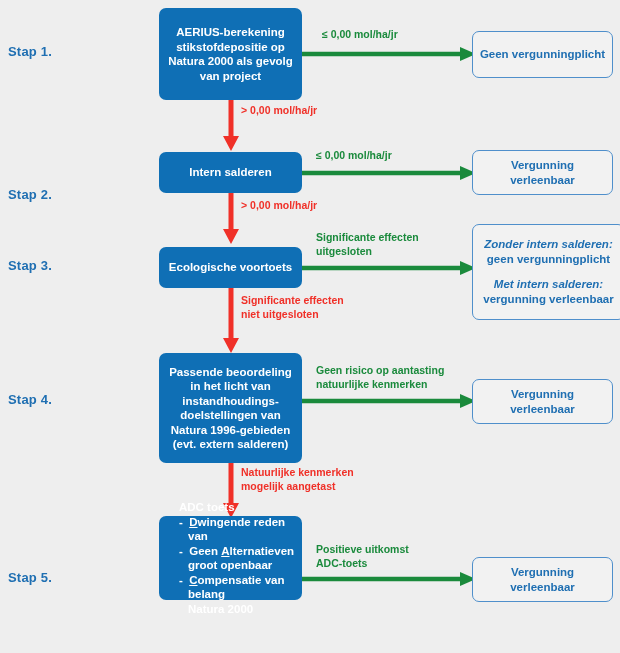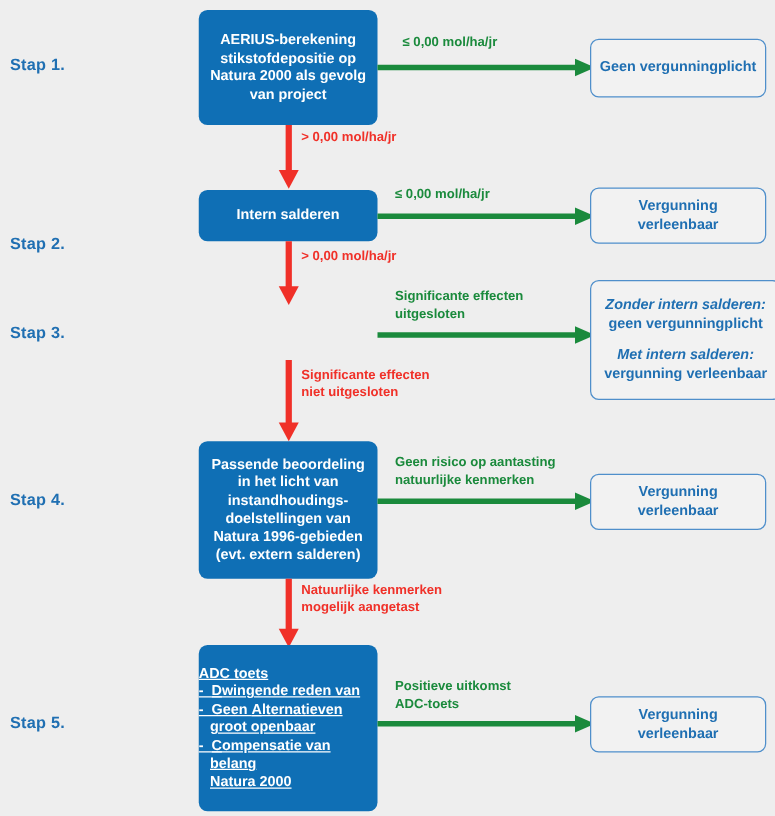--- a/index.html
+++ b/index.html
@@ -160,20 +160,23 @@
   <div class="conn" style="left:223px; top:193px;">
     <svg width="16" height="52" viewBox="0 0 16 52">
       <line x1="8" y1="0" x2="8" y2="38" stroke="#f03028" stroke-width="5"></line>
       <polygon points="0,36 16,36 8,51" fill="#f03028"></polygon>
     </svg>
   </div>
   <div class="edge-label red" style="left:241px; top:199px;">&gt; 0,00 mol/ha/jr</div>
 
   <div class="step-label" style="top:258px;">Stap 3.</div>
 
+  <div class="blue-box" style="left:159px; top:247px; width:143px; height:41px;">
+    <div class="line">Ecologische voortoets</div>
+  </div>
 
   <div class="conn" style="left:302px; top:261px;">
     <svg width="176" height="14" viewBox="0 0 176 14">
       <line x1="0" y1="7" x2="160" y2="7" stroke="#1a8a3c" stroke-width="4.5"></line>
       <polygon points="158,0 174,7 158,14" fill="#1a8a3c"></polygon>
     </svg>
   </div>
   <div class="edge-label green" style="left:316px; top:231px;">Significante effecten
 uitgesloten</div>
 
@@ -222,21 +225,21 @@
     <svg width="16" height="56" viewBox="0 0 16 56">
       <line x1="8" y1="0" x2="8" y2="42" stroke="#f03028" stroke-width="5"></line>
       <polygon points="0,40 16,40 8,55" fill="#f03028"></polygon>
     </svg>
   </div>
   <div class="edge-label red" style="left:241px; top:466px;">Natuurlijke kenmerken
 mogelijk aangetast</div>
 
   <div class="step-label" style="top:570px;">Stap 5.</div>
 
-  <div class="blue-box left-align" style="left:159px; top:516px; width:143px; height:133px; padding-left:0;text-decoration:underline;">
+  <div class="blue-box left-align" style="left:159px; top:516px; width:143px; height:84px; padding-left:20px;">
     <div class="line">ADC toets</div>
     <div class="line hang">-&nbsp;&nbsp;<u>D</u>wingende reden van</div>
     <div class="line hang">-&nbsp;&nbsp;Geen&nbsp;<u>A</u>lternatieven</div>
     <div class="line hang2">groot openbaar</div>
     <div class="line hang">-&nbsp;&nbsp;<u>C</u>ompensatie van</div>
     <div class="line hang2">belang</div>
     <div class="line hang2">Natura 2000</div>
   </div>
 
   <div class="conn" style="left:302px; top:572px;">

